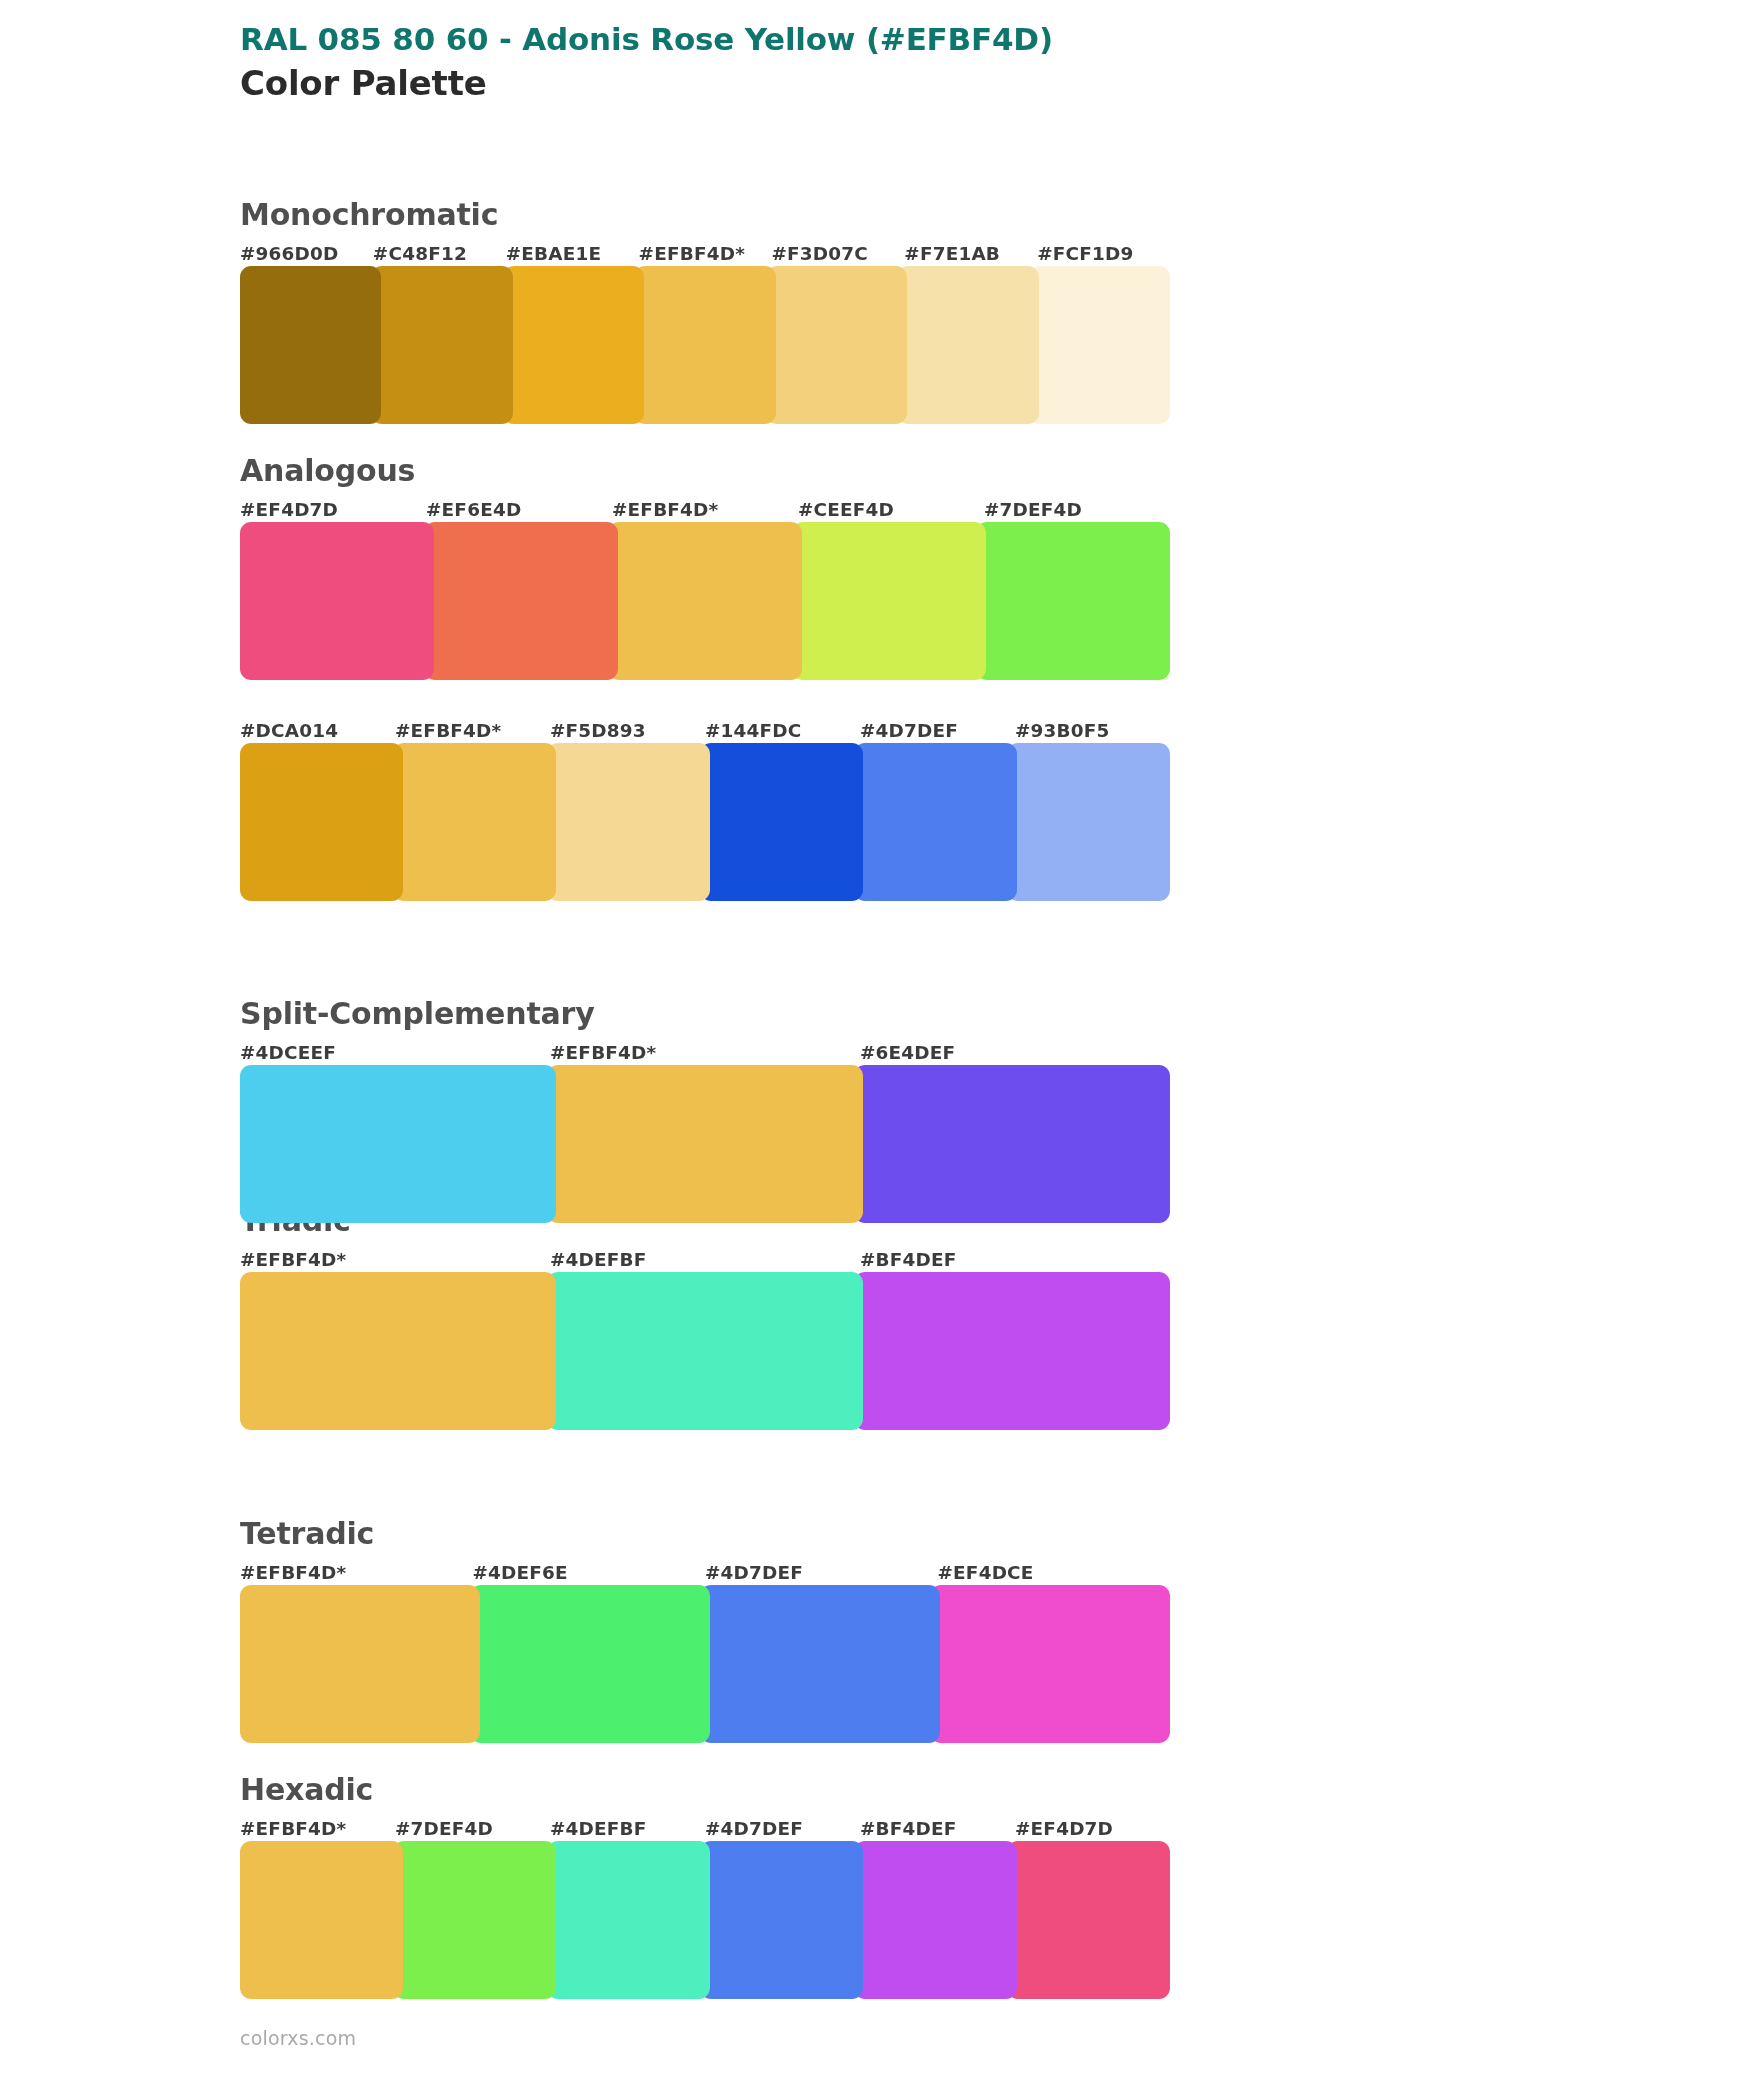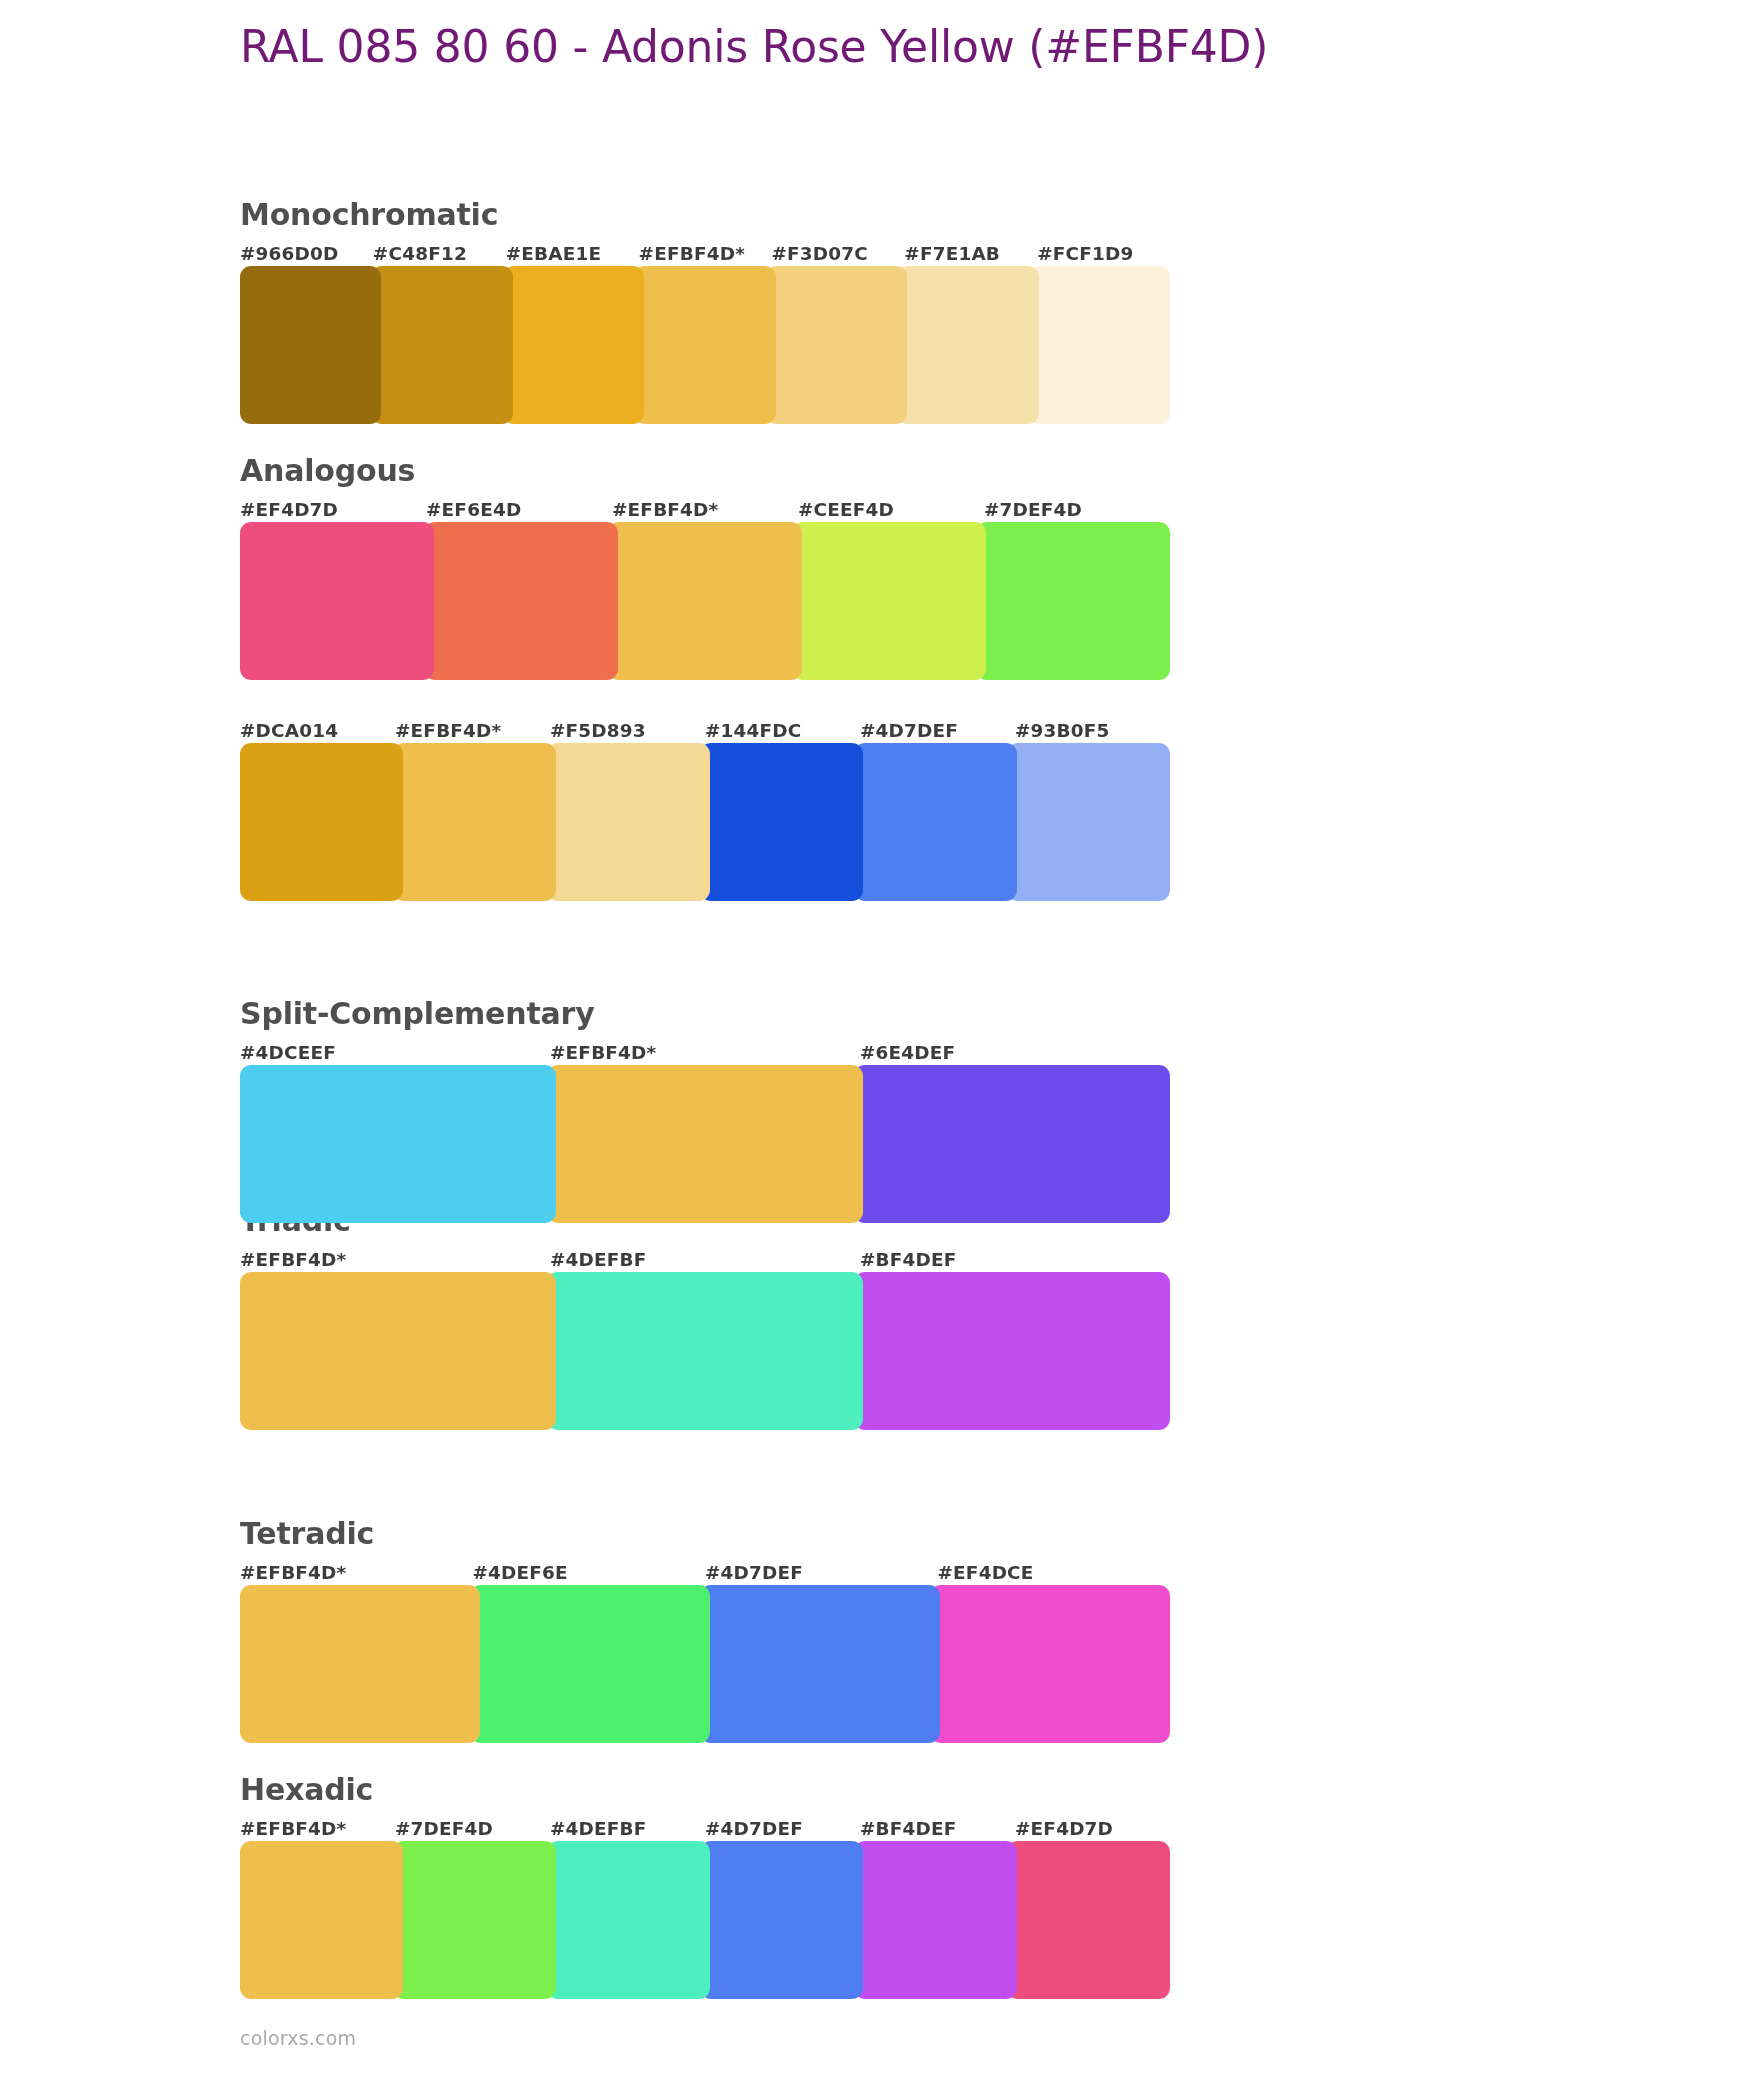--- a/index.html
+++ b/index.html
@@ -25,23 +25,23 @@
 
   
   #header {
     position: absolute;
     left: 240px;
     top: 22.4px;
     width: 1374px;
   }
 
   #page-title {
-    font-size: 44px;
-    font-weight: 400;
-    color: #701a75;
+    font-size: 31px;
+    font-weight: 700;
+    color: #0f766e;
     letter-spacing: -0.2px;
     line-height: 1.12;
     white-space: nowrap;
   }
 
   #page-subtitle {
     font-size: 34px;
     font-weight: 700;
     color: #2b2b2b;
     letter-spacing: -0.2px;
@@ -105,20 +105,21 @@
     letter-spacing: 0.2px;
   }
 </style>
 </head>
 <body>
 
 <div id="page">
 
   <div id="header">
     <div id="page-title">RAL 085 80 60 - Adonis Rose Yellow (#EFBF4D)</div>
+    <div id="page-subtitle">Color Palette</div>
   </div>
 
   <div id="sections-root">
       <div class="section" style="top: 198px;">
         <div class="section-heading">Monochromatic</div>
         <div class="swatch-labels">
           <div class="swatch-label" style="flex: 1 1 0px;">#966D0D</div>
           <div class="swatch-label" style="flex: 1 1 0px;">#C48F12</div>
           <div class="swatch-label" style="flex: 1 1 0px;">#EBAE1E</div>
           <div class="swatch-label" style="flex: 1 1 0px;">#EFBF4D*</div>

